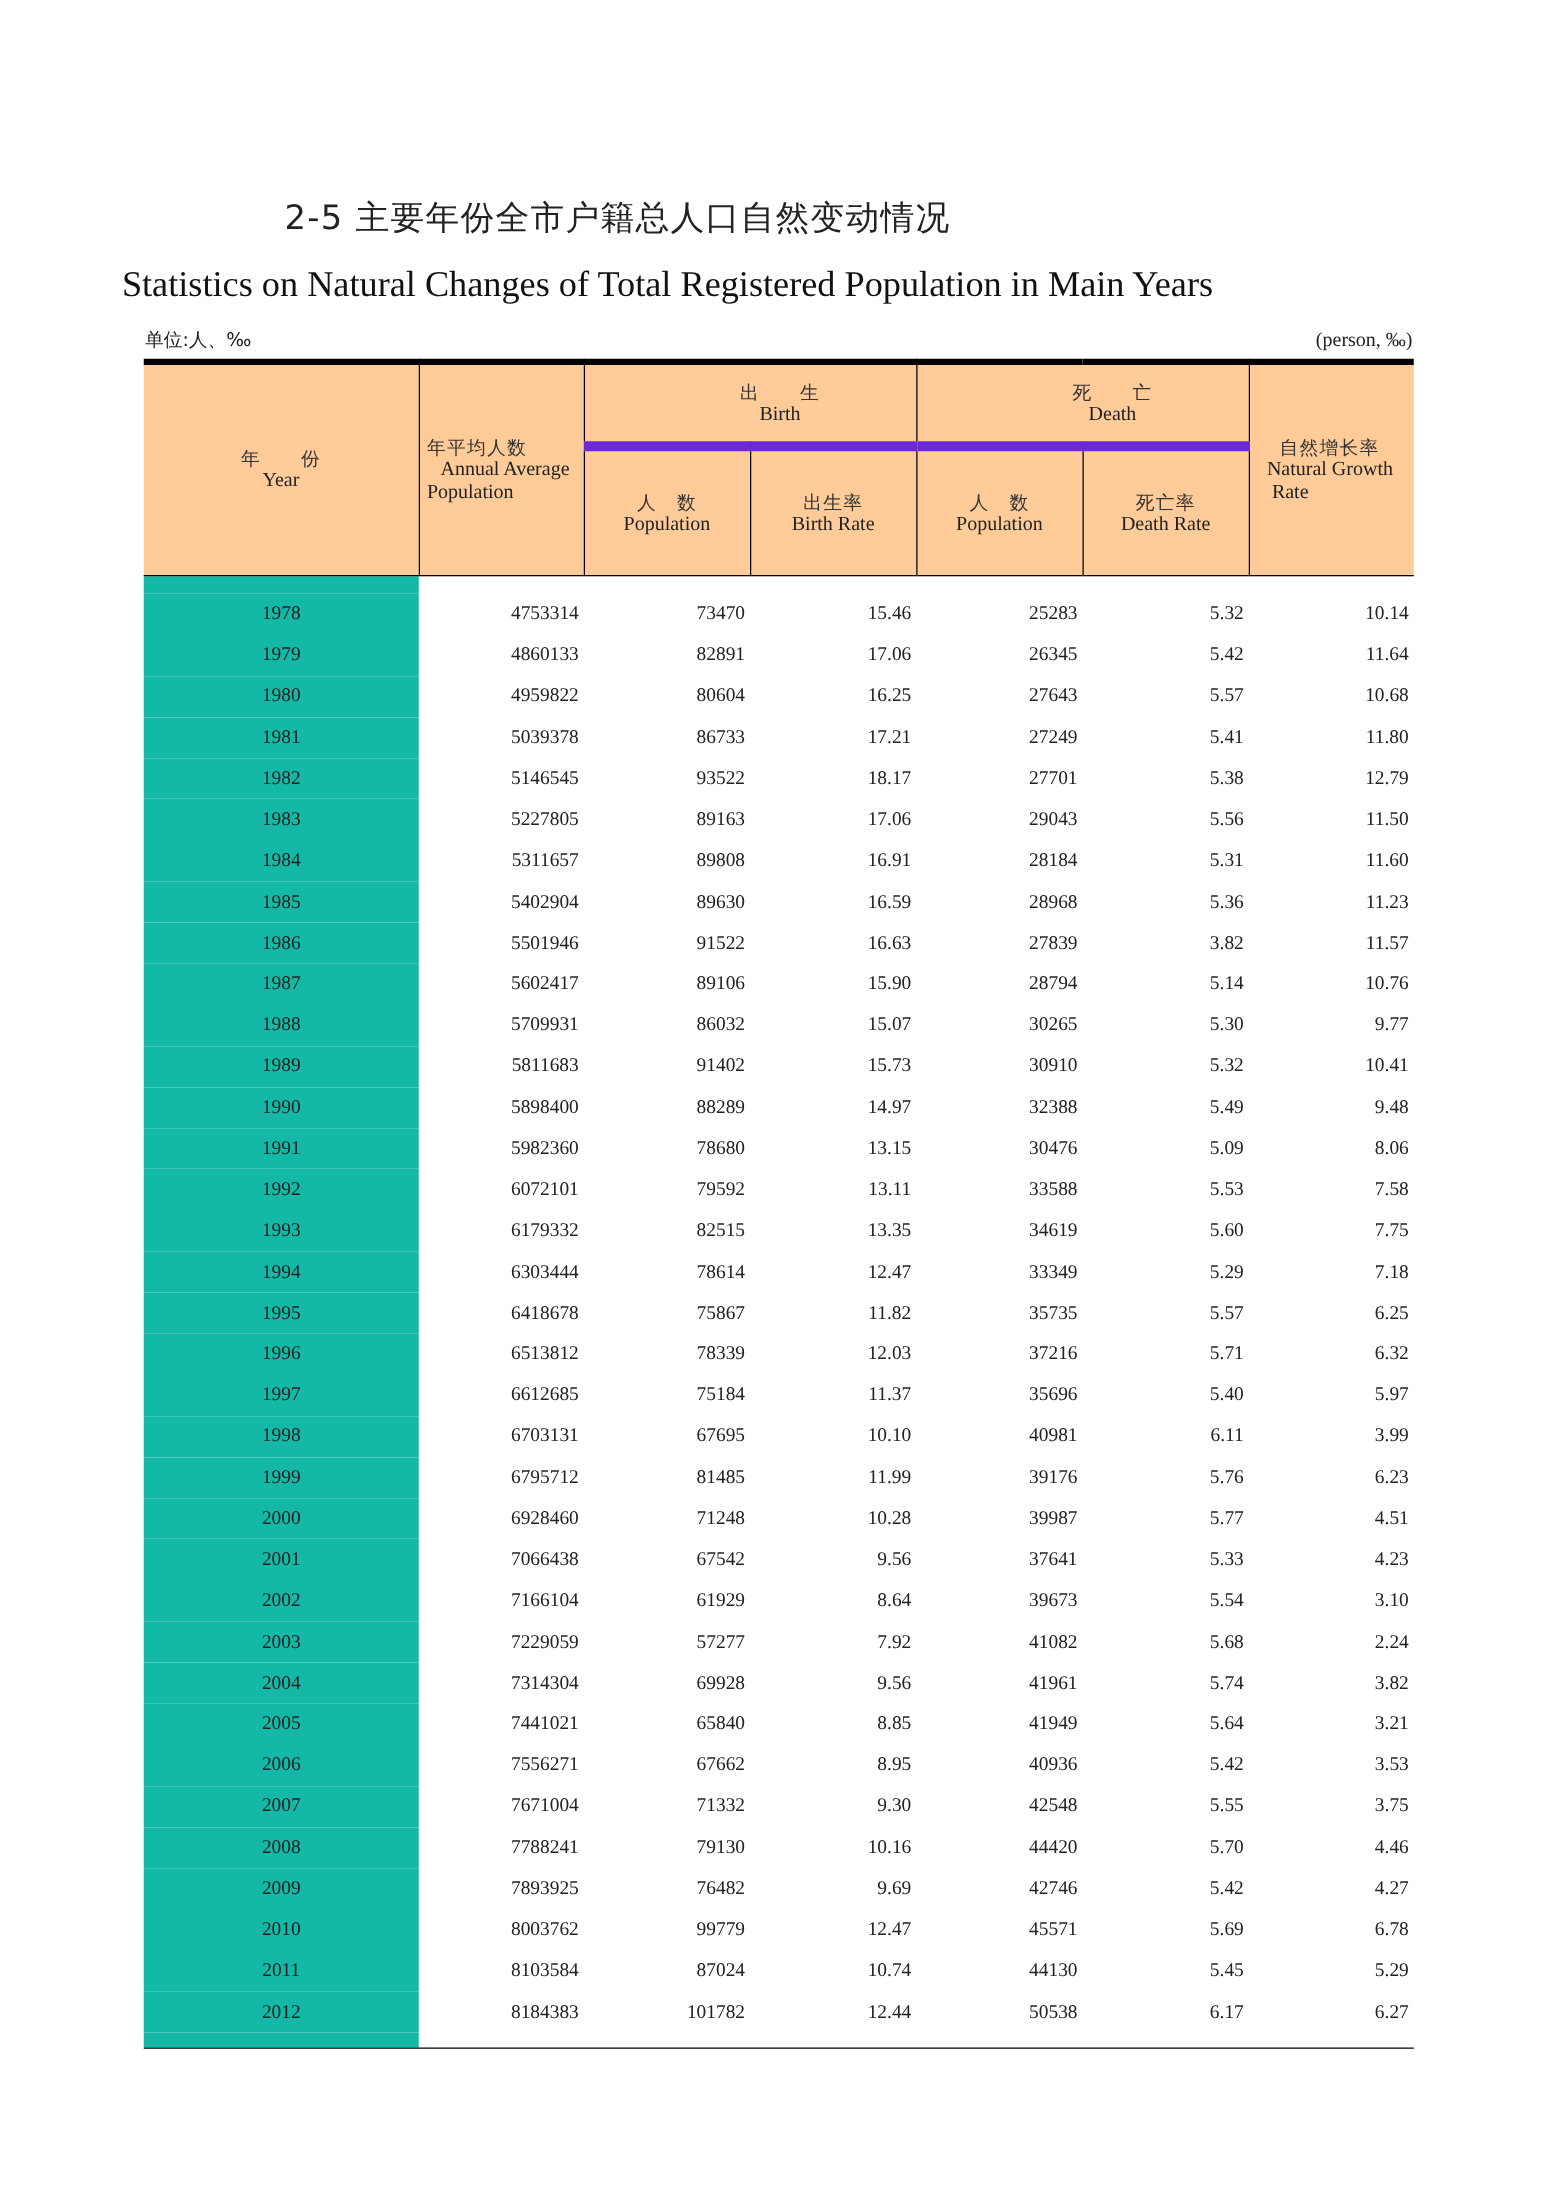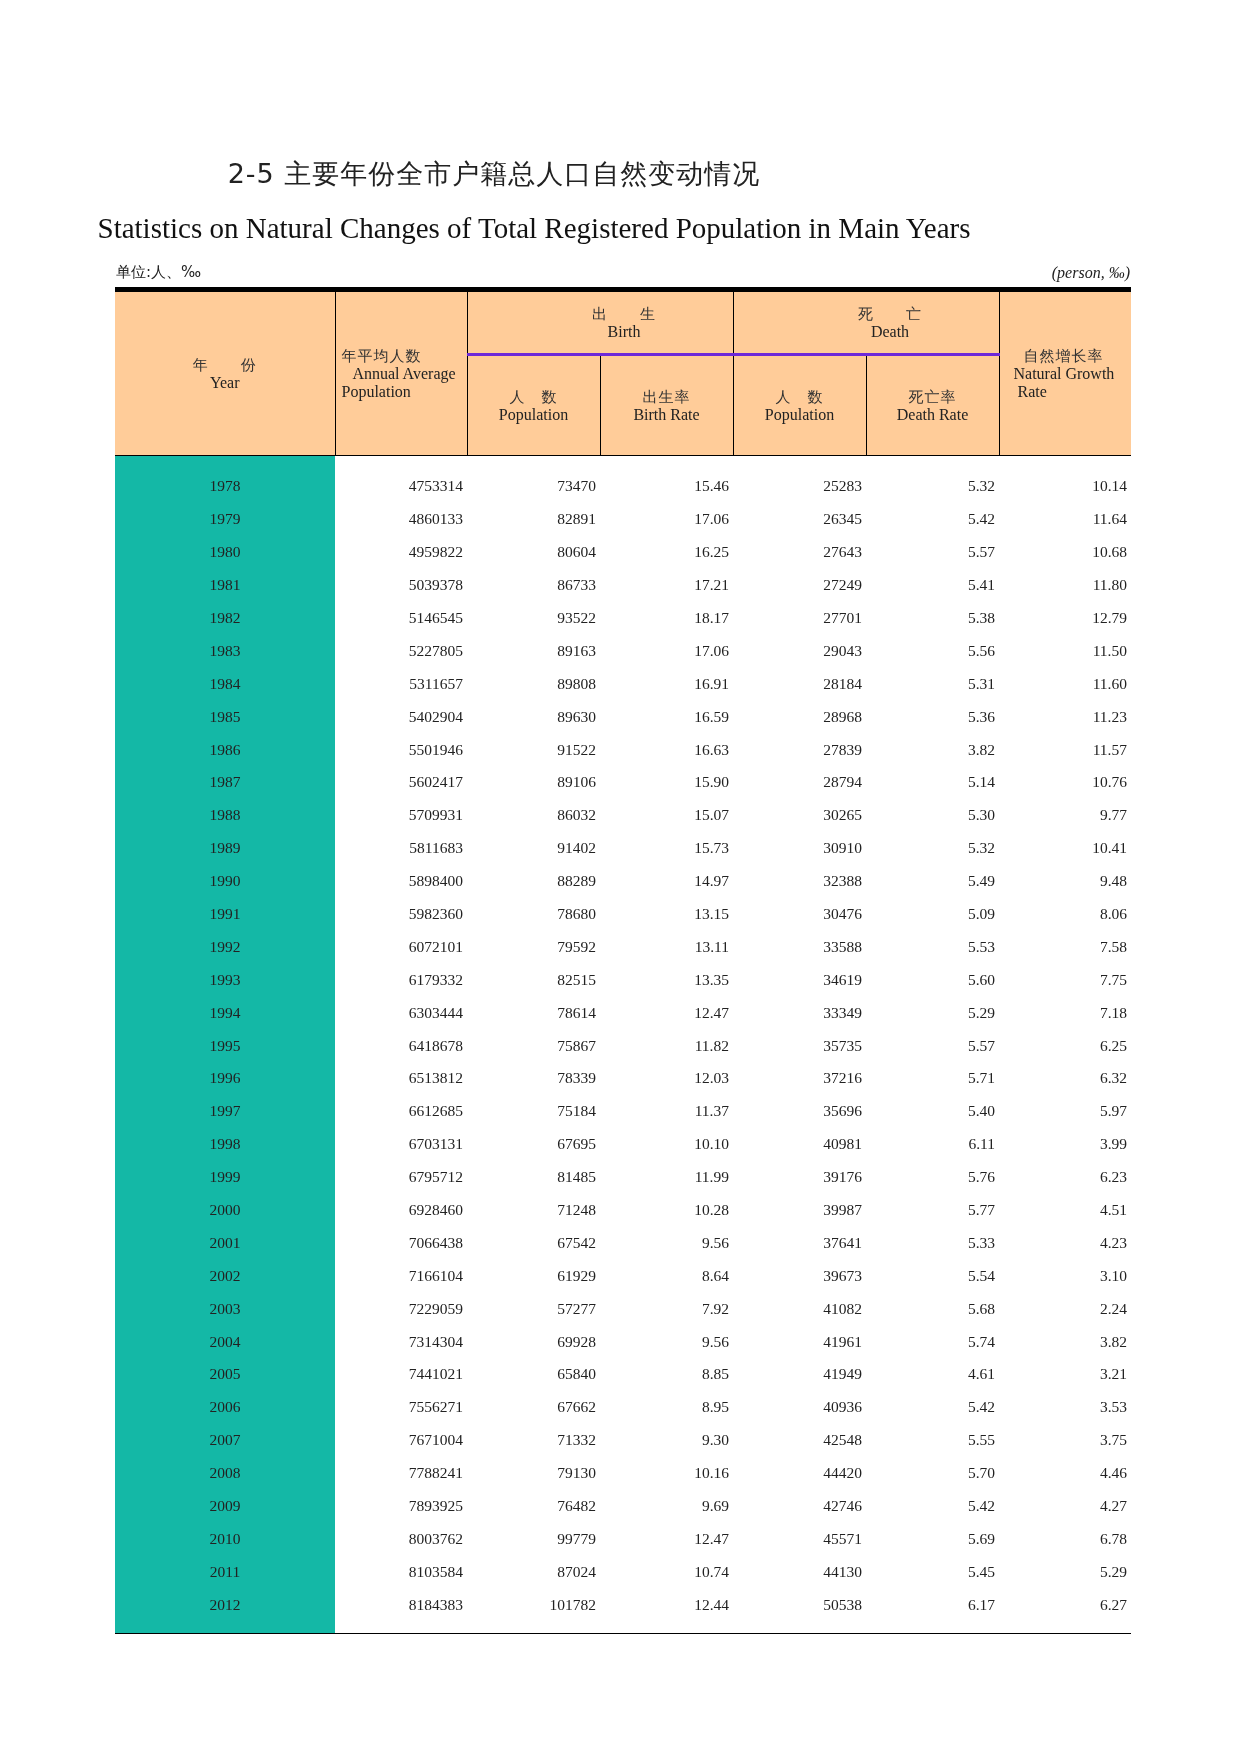--- a/index.html
+++ b/index.html
@@ -1,30 +1,30 @@
 <!DOCTYPE html>
 <html><head>
 <meta charset="utf-8">
 <style>
   html, body { margin: 0; padding: 0; background: #ffffff; }
   body { width: 1240px; height: 1754px; position: relative; font-family: "Liberation Serif", "DejaVu Serif", serif; color: #1a1a1a; }
   .title-cn { position: absolute; top: 156px; left: 0; width: 988px; text-align: center; font-family: "DejaVu Sans", sans-serif; font-size: 27px; letter-spacing: 1px; color: #222; }
   .title-en { position: absolute; top: 212px; left: 0; width: 1068px; text-align: center; font-size: 29px; color: #111; }
   .unit-cn { position: absolute; top: 263px; left: 116px; font-size: 15px; font-family: "DejaVu Sans", sans-serif; color: #222; }
-  .unit-en { position: absolute; top: 264px; right: 110px; font-size: 16px; color: #222; font-style: italic; }
+  .unit-en { position: absolute; top: 264px; right: 110px; font-size: 16px; color: #222; }
   .table-wrap { position: absolute; top: 287px; left: 115px; width: 1016px; }
   table { border-collapse: collapse; width: 1016px; table-layout: fixed; }
   col.c-year { width: 220px; } col.c-avg { width: 132px; } col.c-bp { width: 133px; } col.c-br { width: 133px; }
   col.c-dp { width: 133px; } col.c-dr { width: 133px; } col.c-ng { width: 132px; }
   thead th { background: #ffcc99; font-weight: normal; font-size: 16px; line-height: 18px; color: #222; vertical-align: middle; padding: 0; }
   thead tr.h1 th { height: 61px; }
   thead tr.h2 th { height: 99px; }
   thead { border-top: 5px solid #000; border-bottom: 1.5px solid #000; }
   th.bl { border-left: 1.5px solid #000; }
-  tr.h1 th.group { border-bottom: 3px solid #6d28d9; padding-left: 48px; }
+  tr.h1 th.group { border-bottom: 8px solid #6d28d9; padding-left: 48px; }
   .cn { font-family: "DejaVu Sans", sans-serif; font-size: 15px; letter-spacing: 1px; color: #333; }
   th.center { text-align: center; }
   tbody td { font-size: 15.5px; height: 32.9px; padding: 0 4px 0 0; text-align: right; color: #222; }
   tbody td.year { background: #14b8a6; text-align: center; padding: 0; }
   tbody tr.spacer td { height: 14px; }
   tbody tr.spacer-bottom td { height: 12px; }
   .table-bottom-rule { border-bottom: 1.5px solid #000; }
 </style>
 </head>
 <body>
@@ -336,21 +336,21 @@
           <td>41961</td>
           <td>5.74</td>
           <td>3.82</td>
         </tr>
         <tr>
           <td class="year">2005</td>
           <td>7441021</td>
           <td>65840</td>
           <td>8.85</td>
           <td>41949</td>
-          <td>4.61</td>
+          <td>5.64</td>
           <td>3.21</td>
         </tr>
         <tr>
           <td class="year">2006</td>
           <td>7556271</td>
           <td>67662</td>
           <td>8.95</td>
           <td>40936</td>
           <td>5.42</td>
           <td>3.53</td>

